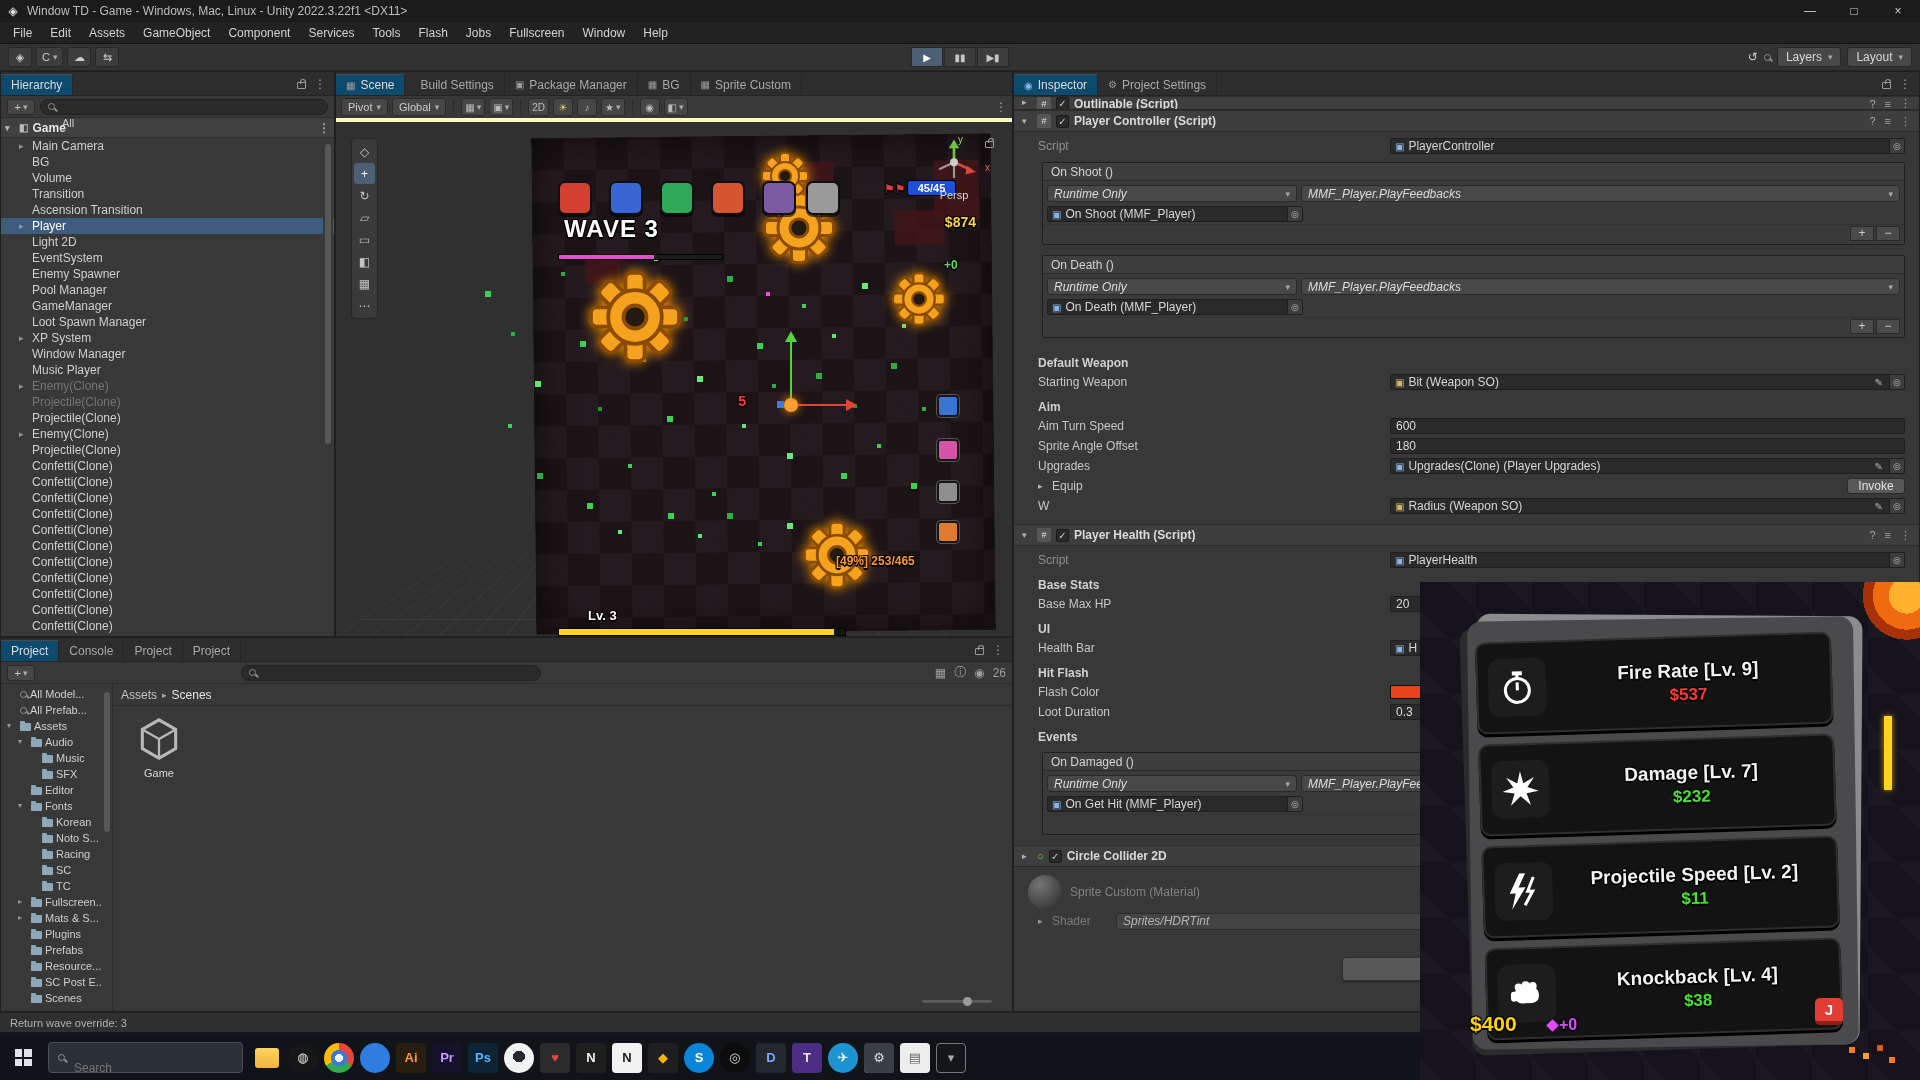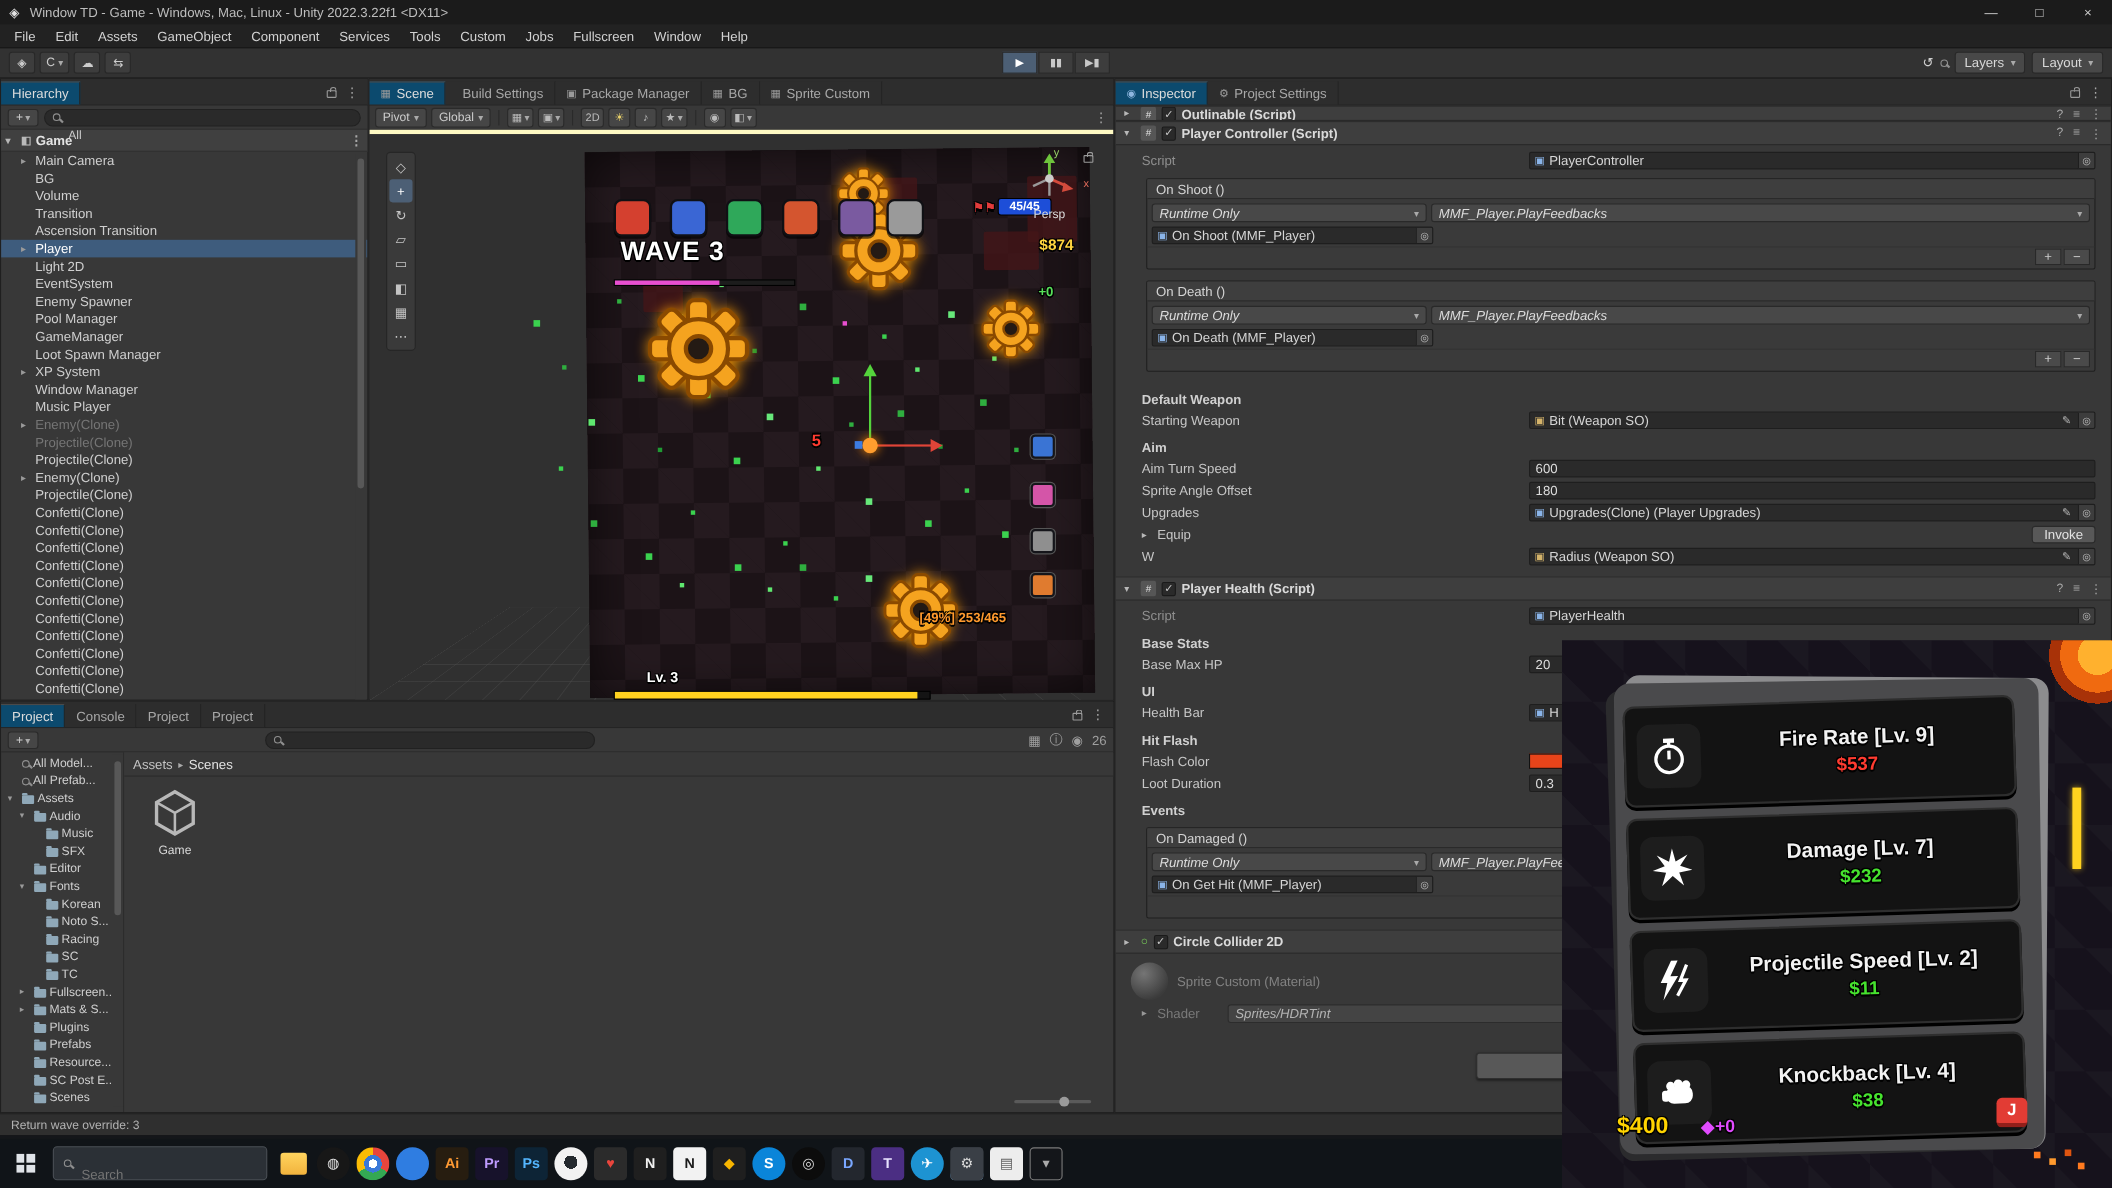--- a/index.html
+++ b/index.html
@@ -245,21 +245,21 @@
 
   <div class="menubar">
 
   <span class="menu-item">File</span>
       <span class="menu-item">Edit</span>
       <span class="menu-item">Assets</span>
       <span class="menu-item">GameObject</span>
       <span class="menu-item">Component</span>
       <span class="menu-item">Services</span>
       <span class="menu-item">Tools</span>
-      <span class="menu-item">Custom</span>
+      <span class="menu-item">Flash</span>
       <span class="menu-item">Jobs</span>
       <span class="menu-item">Fullscreen</span>
       <span class="menu-item">Window</span>
       <span class="menu-item">Help</span>
     </div>
 
   <div class="toolbar">
     <div class="tb-btn">
         <span>◈</span>
       </div>

